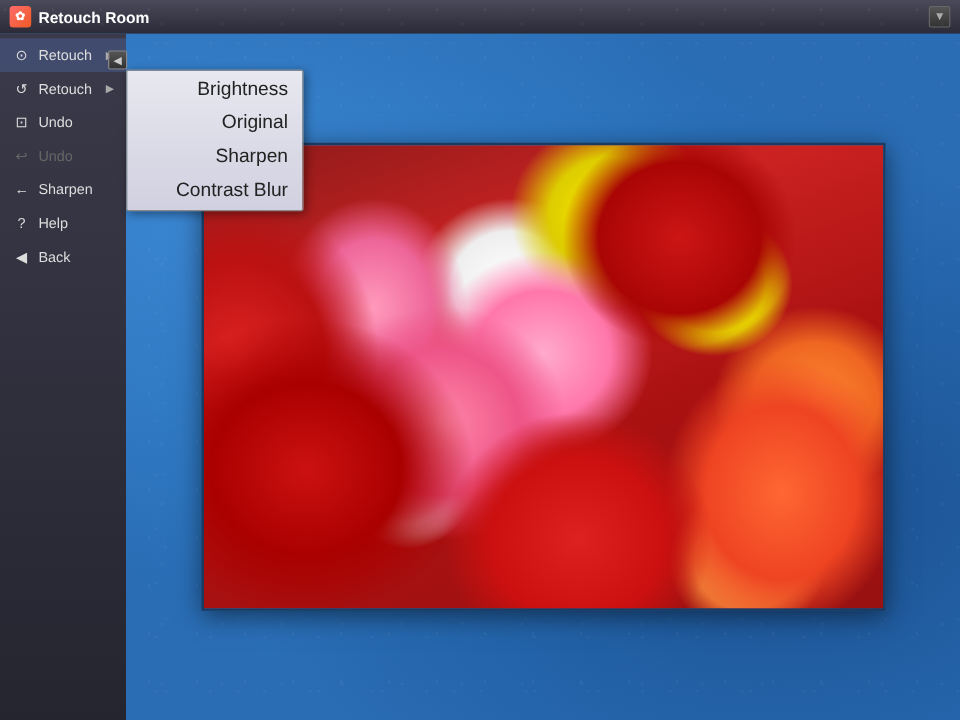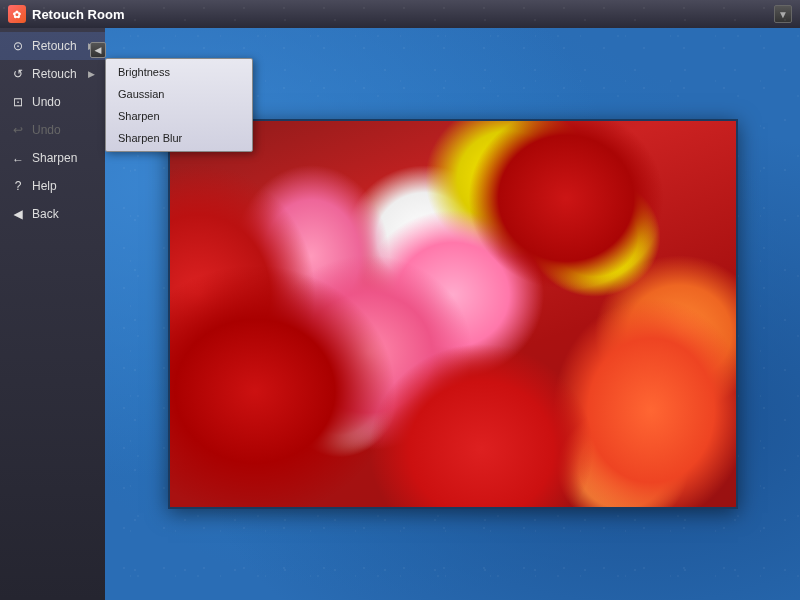--- a/index.html
+++ b/index.html
@@ -137,24 +137,25 @@
       background: linear-gradient(180deg, #e8e8f0 0%, #d0d0e0 100%);
       border: 1px solid #888;
       border-radius: 2px;
       box-shadow: 2px 2px 8px rgba(0,0,0,0.4);
       z-index: 100;
       padding: 2px 0;
     }
 
     .submenu-item {
       padding: 5px 12px;
-      font-size: 11px;
+      font-size: 16px;
       color: #222;
       cursor: pointer;
       display: block;
+      text-align: right;
     }
 
     
     .canvas-area {
       flex: 1;
       display: flex;
       align-items: center;
       justify-content: center;
       position: relative;
     }
@@ -252,23 +253,23 @@
       <span>Help</span>
     </div>
 
     <div class="sidebar-item">
       <span class="sidebar-icon">◀</span>
       <span>Back</span>
     </div>
 
     <div class="submenu">
       <div class="submenu-item">Brightness</div>
-      <div class="submenu-item">Gaussian</div>
+      <div class="submenu-item">Original</div>
       <div class="submenu-item">Sharpen</div>
-      <div class="submenu-item">Sharpen Blur</div>
+      <div class="submenu-item">Contrast Blur</div>
     </div>
   </div>
 
   <div class="canvas-area">
     <div class="image-container">
       <div class="flower-image"></div>
     </div>
   </div>
 
 </div>

